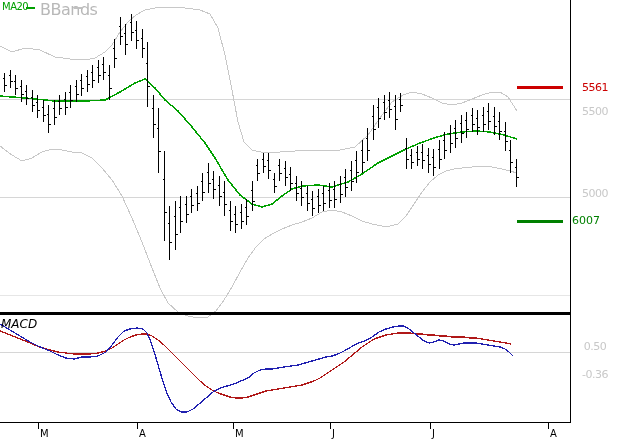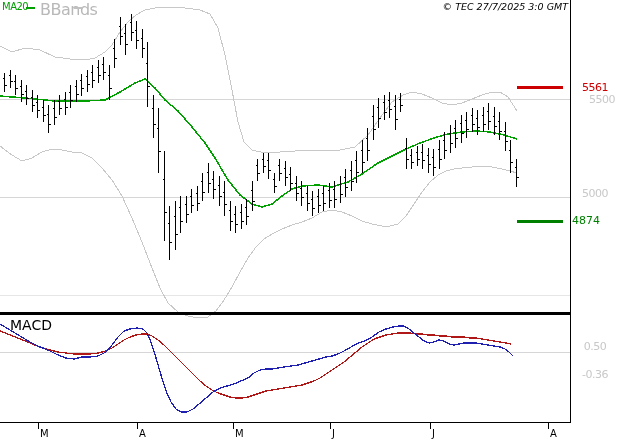--- a/index.html
+++ b/index.html
@@ -7,24 +7,24 @@
          font-family:"DejaVu Sans","Liberation Sans",sans-serif;}
   #chart-svg{position:absolute;left:0;top:0;}
   .lbl{position:absolute;white-space:nowrap;line-height:1;}
   .legend-ma{left:2px;top:2px;font-size:10px;letter-spacing:-0.5px;color:#00a000;}
   .legend-dash-ma{position:absolute;left:26px;top:7px;width:9px;height:2px;background:#00a000;}
   .legend-bb{left:40px;top:2px;font-size:16px;letter-spacing:-0.5px;color:#b8b8b8;}
   .legend-dash-bb{position:absolute;left:74px;top:7px;width:9px;height:2px;background:#c0c0c0;}
   .copyright{top:2px;right:59px;font-size:9.5px;font-style:italic;color:#000;}
   .plabel{width:46px;text-align:center;font-size:11px;letter-spacing:-0.5px;}
   .res-lbl{left:572px;top:82px;color:#cc0000;}
-  .g5500{left:572px;top:94px;color:#c8c8c8;padding-left:7px;}
+  .g5500{left:572px;top:106px;color:#c8c8c8;}
   .g5000{left:572px;top:188px;color:#c8c8c8;}
   .sup-lbl{left:572px;top:215px;color:#008000;font-size:11px;text-align:left;width:auto;}
-  .macd-lbl{left:10px;top:318px;font-size:14px;color:#000;}
+  .macd-lbl{left:1px;top:318px;font-size:12px;color:#000;font-style:italic;}
   .m-upper{left:572px;top:341px;color:#c8c8c8;}
   .m-lower{left:572px;top:369px;color:#c8c8c8;}
   .month{position:absolute;top:428px;font-size:10px;color:#000;}
 </style>
 </head>
 <body>
 
 <div id="stage">
   <svg id="chart-svg" width="627" height="440" shape-rendering="crispEdges">
       <line x1="0" y1="99" x2="570" y2="99" stroke="#d6d6d6" stroke-width="1"></line>
@@ -329,26 +329,25 @@
       <line x1="330.5" y1="422" x2="330.5" y2="429" stroke="#000000" stroke-width="1"></line>
       <line x1="430.5" y1="422" x2="430.5" y2="429" stroke="#000000" stroke-width="1"></line>
       <line x1="548.5" y1="422" x2="548.5" y2="429" stroke="#000000" stroke-width="1"></line>
     </svg>
 
   <span class="lbl legend-ma">MA20</span>
   <span class="legend-dash-ma"></span>
   <span class="lbl legend-bb">BBands</span>
   <span class="legend-dash-bb"></span>
 
-  <span class="lbl copyright">© TEC 27/7/2025 3:0 GMT</span>
 
   <span class="lbl plabel res-lbl">5561</span>
   <span class="lbl plabel g5500">5500</span>
   <span class="lbl plabel g5000">5000</span>
-  <span class="lbl sup-lbl">4874</span>
+  <span class="lbl sup-lbl">6007</span>
 
   <span class="lbl macd-lbl">MACD</span>
   <span class="lbl plabel m-upper">0.50</span>
   <span class="lbl plabel m-lower">-0.36</span>
 
   <span class="month" style="left:40px">M</span>
   <span class="month" style="left:139px">A</span>
   <span class="month" style="left:235px">M</span>
   <span class="month" style="left:332px">J</span>
   <span class="month" style="left:432px">J</span>

